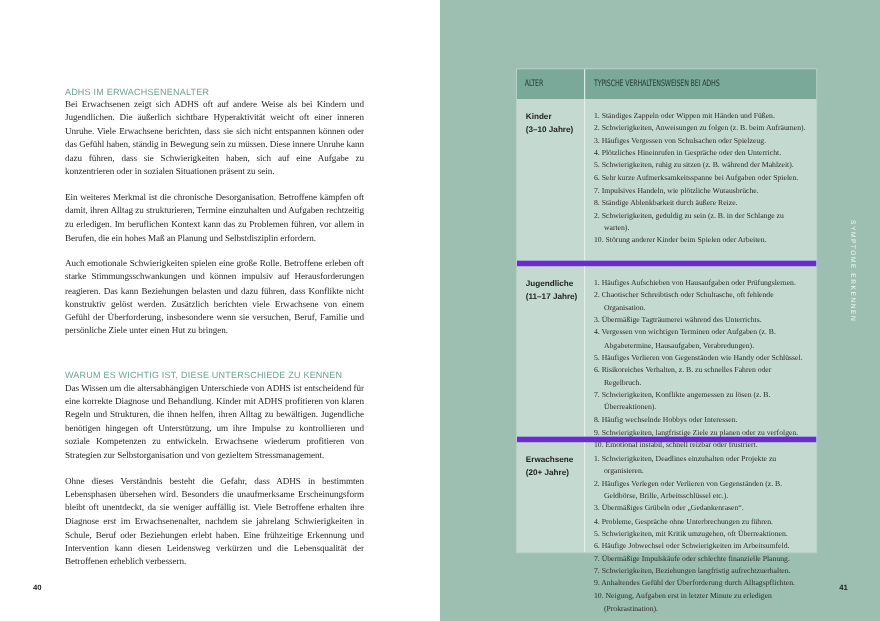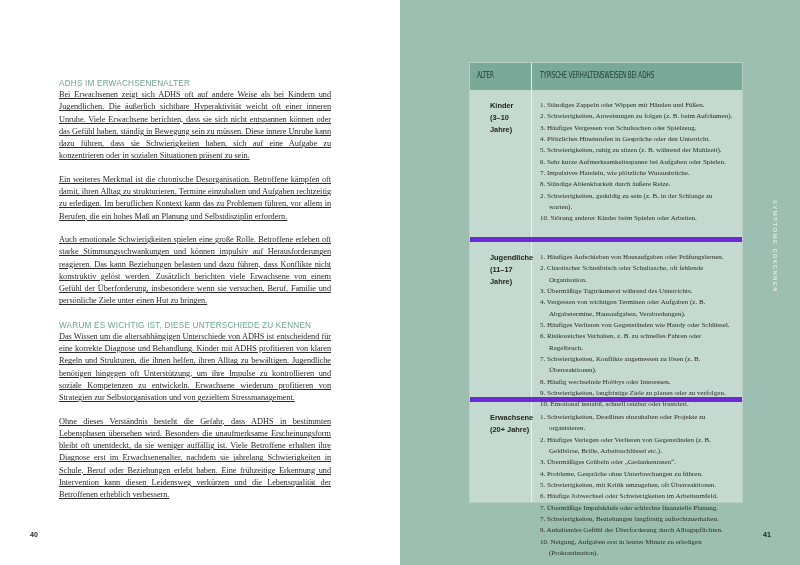--- a/index.html
+++ b/index.html
@@ -28,23 +28,22 @@
       white-space: nowrap;
     }
     .para {
       font-family: "Liberation Serif", serif;
       font-size: 8.3px;
       line-height: 12.3px;
       color: #2a2a2a;
       text-align: justify;
       margin-bottom: 11px;
       letter-spacing: -0.05px;
-      text-decoration: underline;
-    }
-    .para.last-before-heading { margin-bottom: 12px; }
+    }
+    .para.last-before-heading { margin-bottom: 28px; }
 
     .page-number {
       position: absolute;
       font-family: "Liberation Sans", sans-serif;
       font-weight: bold;
       font-size: 7px;
       color: #1e1e1e;
     }
     .pn-left { left: 30px; top: 531px; }
     .pn-right { left: 763px; top: 531px; }
@@ -82,21 +81,21 @@
       letter-spacing: -0.2px;
     }
     .th-col1 { width: 62px; padding-left: 7px; border-right: 1px solid #e6efeb; position: relative; }
     .th-col2 { flex: 1; padding-left: 8px; }
     .th-col1 .th, .th-col2 .th { padding-left: 0; }
 
     .row { display: flex; position: relative; }
     .row + .row { border-top: 5px solid #6d28d9; }
     .cell-age {
       width: 62px;
-      padding: 10px 0 0 20px;
+      padding: 10px 0 0 8px;
       border-right: 1px solid #e8f1ed;
       font-family: "Liberation Sans", sans-serif;
       font-weight: bold;
       font-size: 7.4px;
       line-height: 12.2px;
       color: #1e1e1e;
     }
     .cell-items {
       flex: 1;
       padding: 10px 8px 8px 8px;

